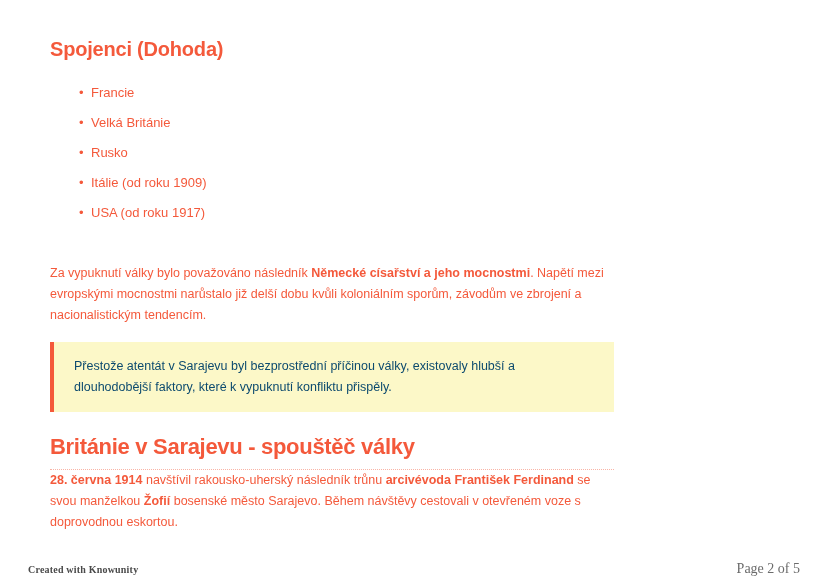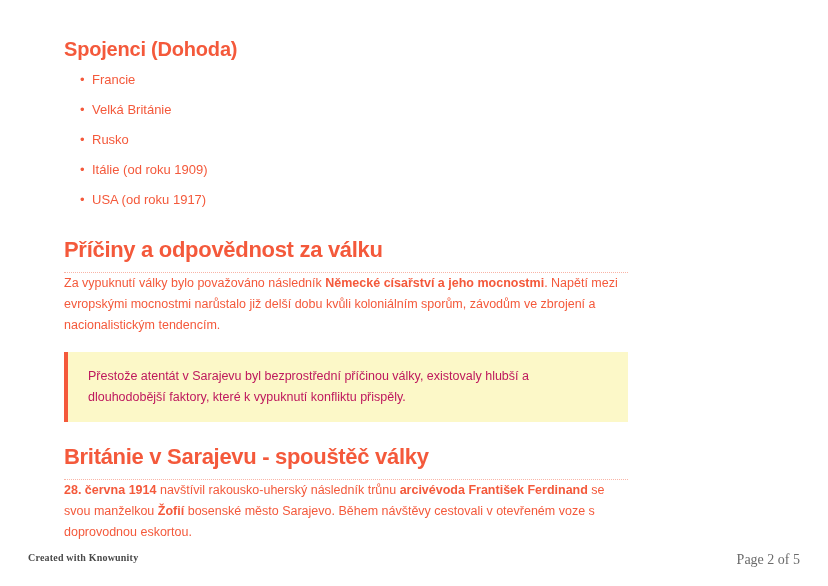--- a/index.html
+++ b/index.html
@@ -10,21 +10,21 @@
     width: 828px;
     height: 586px;
     background: #ffffff;
     font-family: "Liberation Sans", sans-serif;
     color: #F4593B;
     position: relative;
     overflow: hidden;
   }
   .page {
     position: absolute;
-    left: 14px; top: 0;
+    left: 0; top: 0;
     width: 664px;
     height: 586px;
     box-sizing: border-box;
     padding: 0 50px;
   }
   
   h2.section-title {
     font-size: 20px;
     font-weight: bold;
     color: #F4593B;
@@ -36,21 +36,21 @@
     font-weight: bold;
     color: #F4593B;
     margin: 0;
     letter-spacing: -0.3px;
     padding-bottom: 9px;
     border-bottom: 1px dotted #F9B4A6;
   }
   
   ul.bullets {
     list-style: none;
-    margin: 4px;
+    margin: 17px;
     padding: 0;
   }
   ul.bullets li {
     font-size: 13px;
     color: #F4593B;
     padding: 0 0 0 24px;
     position: relative;
     height: 30px;
     line-height: 30px;
   }
@@ -74,32 +74,33 @@
     font-weight: bold;
   }
   
   .callout {
     background: #FCF8C8;
     border-left: 4px solid #F4593B;
     padding: 14px 18px 14px 20px;
     box-sizing: border-box;
     font-size: 12.5px;
     line-height: 21px;
-    color: #be185d;
+    color: #0c4a6e;
   }
   
   .footer {
     position: absolute;
     left: 0;
     bottom: 0;
     width: 828px;
     height: 34px;
     box-sizing: border-box;
     padding: 0 28px;
     display: flex;
+    align-items: center;
     justify-content: space-between;
   }
   .footer-left {
     font-family: "Liberation Serif", serif;
     font-size: 10px;
     font-weight: bold;
     color: #4a4a4a;
     letter-spacing: 0.2px;
   }
   .footer-right {
@@ -122,21 +123,20 @@
 
   <ul class="bullets mt-12">
     <li>Francie</li>
     <li>Velká Británie</li>
     <li>Rusko</li>
     <li>Itálie (od roku 1909)</li>
     <li>USA (od roku 1917)</li>
   </ul>
 
   <div style="height:18px"></div>
-  <h2 class="big-title">Příčiny a odpovědnost za válku</h2>
 
   <p class="body-text mt-16">
     <span>Za vypuknutí války bylo považováno následník </span><b>Německé císařství a jeho mocnostmi</b><span>. Napětí mezi evropskými mocnostmi narůstalo již delší dobu kvůli koloniálním sporům, závodům ve zbrojení a nacionalistickým tendencím.</span>
   </p>
 
   <div class="callout mt-16">
     <span>Přestože atentát v Sarajevu byl bezprostřední příčinou války, existovaly hlubší a dlouhodobější faktory, které k vypuknutí konfliktu přispěly.</span>
   </div>
 
   <div style="height:22px"></div>

